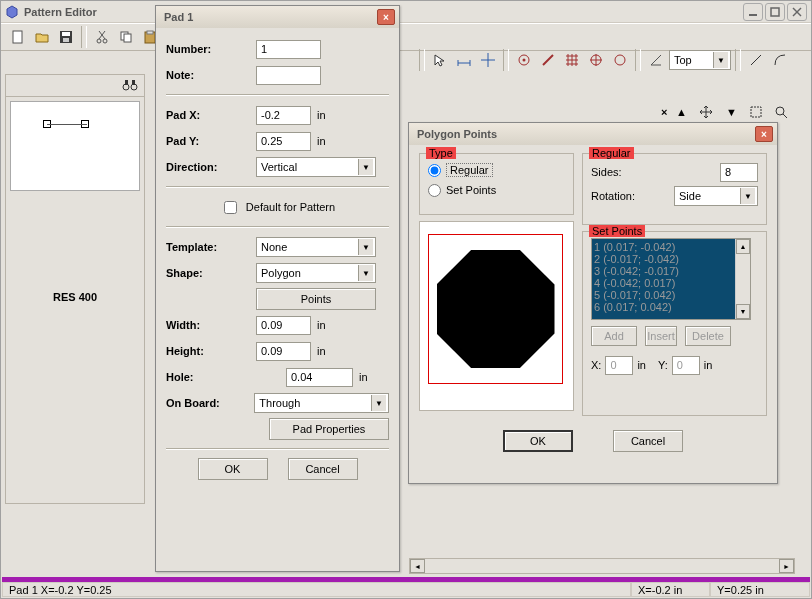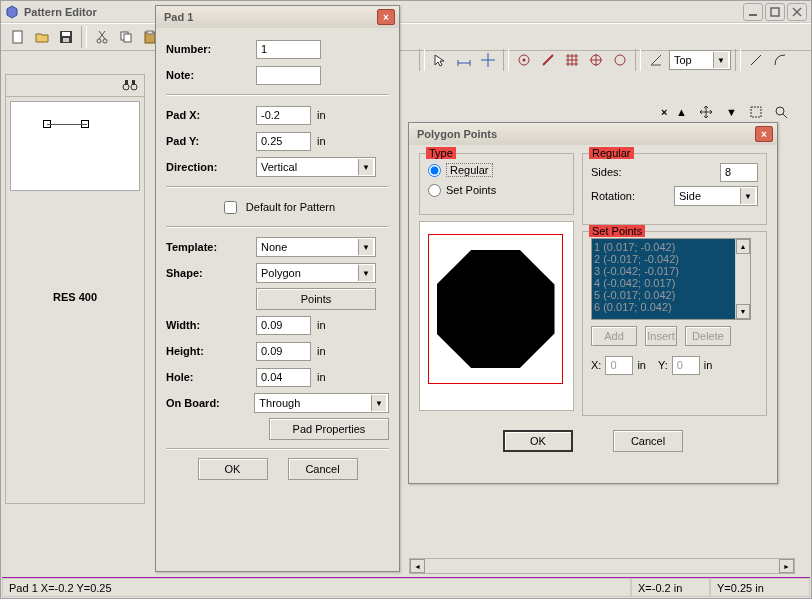--- a/index.html
+++ b/index.html
@@ -23,21 +23,21 @@
 .leftpanel { position: absolute; left: 4px; top: 73px; width: 140px; height: 430px; border: 1px solid #b8b3a8; background: #e4e1db; }
 .findrow { height: 22px; border-bottom: 1px solid #b8b3a8; display: flex; align-items: center; justify-content: flex-end; padding-right: 6px; }
 .thumb { margin: 4px; border: 1px solid #aaa; background: #fff; height: 90px; position: relative; }
 .thumbpad { position: absolute; width: 8px; height: 8px; border: 1px solid #000; }
 .thumbpad1 { left: 32px; top: 18px; }
 .thumbpad2 { left: 70px; top: 18px; }
 .thumbwire { position: absolute; left: 36px; top: 22px; width: 40px; height: 1px; border-top: 1px solid #555; }
 .thumblabel { font-weight: bold; text-align: center; margin-top: 100px; }
 
 
-.statusbar { position: absolute; left: 1px; right: 1px; bottom: 1px; height: 20px; background: #e4e1db; border-top: 1px solid #a21caf; display: flex; }
+.statusbar { position: absolute; left: 1px; right: 1px; bottom: 1px; height: 20px; background: #e4e1db; border-top: 5px solid #a21caf; display: flex; }
 .statuscell { border: 1px solid #cfcac1; padding: 2px 6px; display: flex; align-items: center; }
 
 
 .dialog { position: absolute; background: #e4e1db; border: 1px solid #888; box-shadow: 1px 1px 2px rgba(0,0,0,0.2); }
 .dlgtitle { height: 22px; background: linear-gradient(#eee8de,#d8d3c8); display: flex; align-items: center; padding: 0 4px; }
 .dlgtitle .t { font-weight: bold; color: #555; flex: 1; padding-left: 4px; }
 .closebtn { width: 18px; height: 16px; background: #d96a55; border: 1px solid #a04432; border-radius: 2px; display: flex; align-items: center; justify-content: center; color: #fff; font-weight: bold; font-size: 10px; }
 
 .dlgbody { padding: 8px 10px; }
 .row { display: flex; align-items: center; height: 26px; }
@@ -342,21 +342,21 @@
       <input class="txt" style="width: 55px;" value="0.09">
       <span class="unit">in</span>
       </div>
     <div class="row">
         <span class="lbl">Height:</span>
       <input class="txt" style="width: 55px;" value="0.09">
       <span class="unit">in</span>
       </div>
     <div class="row">
         <span class="lbl">Hole:</span>
-      <input class="txt" style="width: 55px;" value="0.04">
+      <input class="txt" style="width: 67px; margin-left: 30px;" value="0.04">
       <span class="unit">in</span>
       </div>
     <div class="row">
         <span class="lbl">On Board:</span>
       <div class="fakesel" style="width:137px">
         <span>Through</span>
           <span class="arrow">▼</span>
         </div>
       </div>
     <div class="row" style="justify-content:flex-end;">

